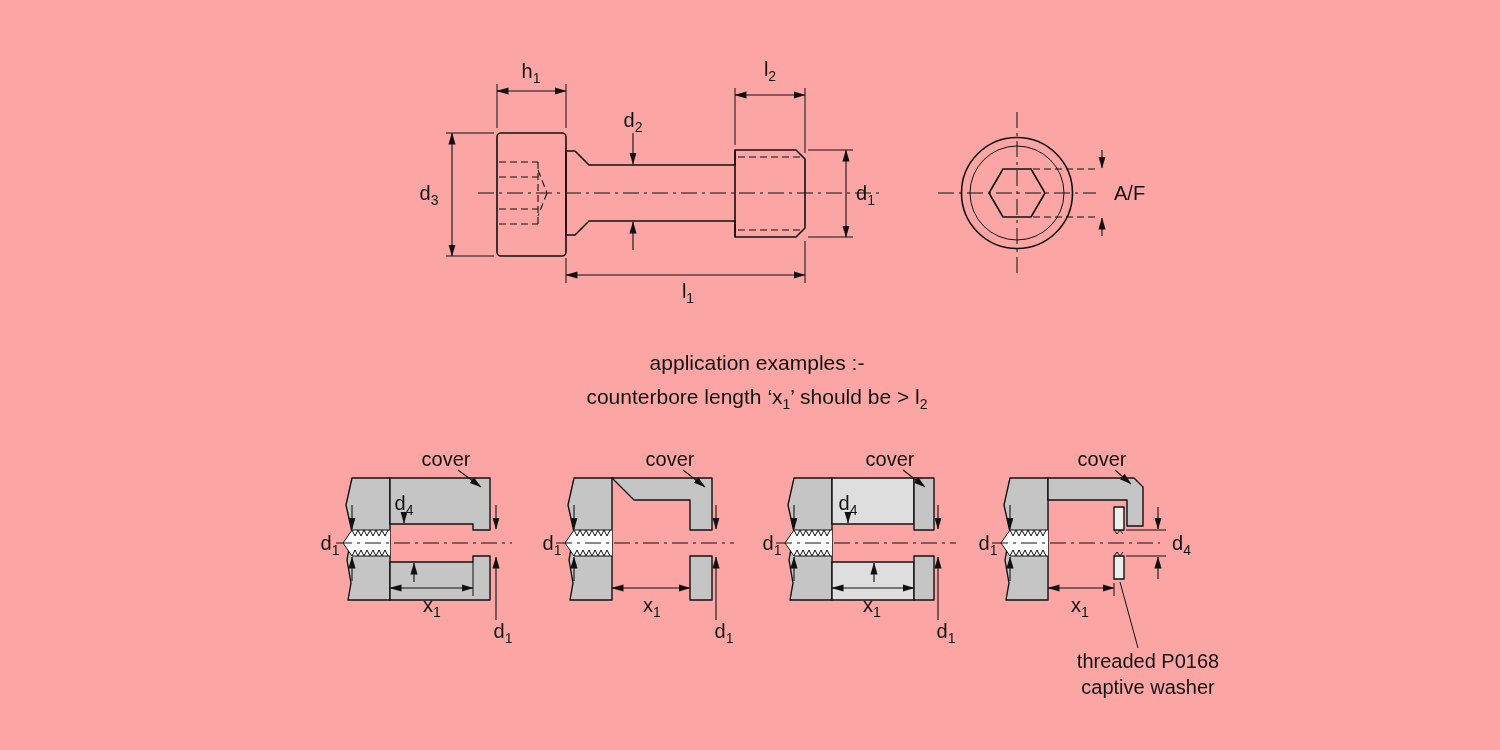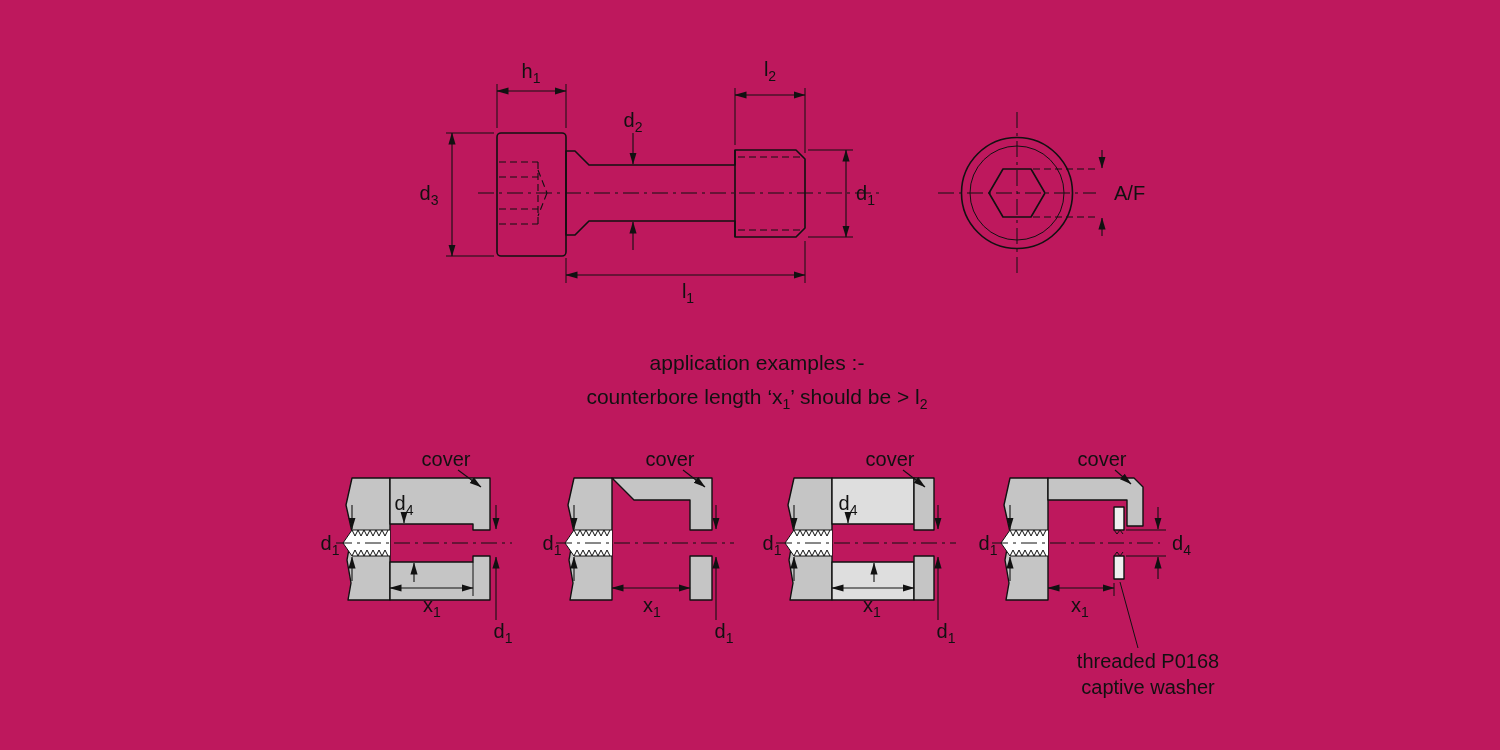--- a/index.html
+++ b/index.html
@@ -1,16 +1,16 @@
 <!DOCTYPE html>
 <html><head>
 <meta charset="utf-8">
 <style>
   html,body{margin:0;padding:0;background:#ffffff;}
-  .page{width:1500px;height:750px;background:#be185d;position:relative;overflow:hidden;
+  .page{width:1500px;height:750px;background:#fca5a5;position:relative;overflow:hidden;
         font-family:"Liberation Sans",sans-serif;}
   svg text{font-family:"Liberation Sans",sans-serif;fill:#111;}
   .lbl{font-size:20px;}
   .note{font-size:21px;}
   .sub{font-size:14px;}
   .obj{fill:none;stroke:#111;stroke-width:1.6;stroke-linejoin:round;}
   .part{stroke:#111;stroke-width:1.4;stroke-linejoin:round;}
   .thin{fill:none;stroke:#111;stroke-width:1;}
   .dim{fill:none;stroke:#111;stroke-width:1.1;}
   .hid{fill:none;stroke:#111;stroke-width:1.1;stroke-dasharray:7 4;}

